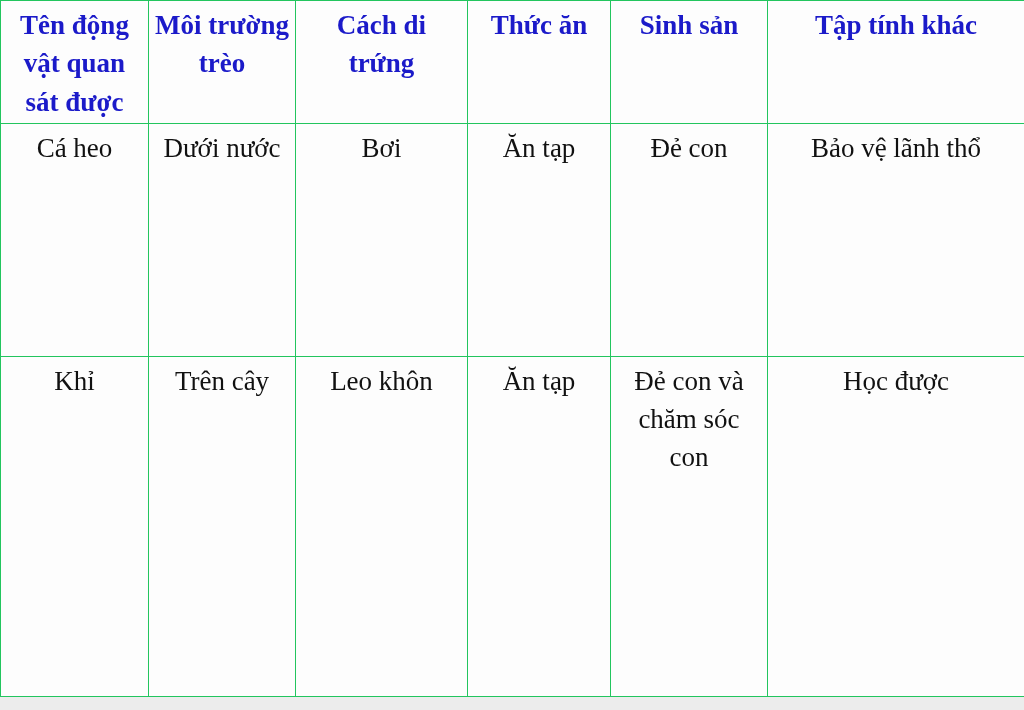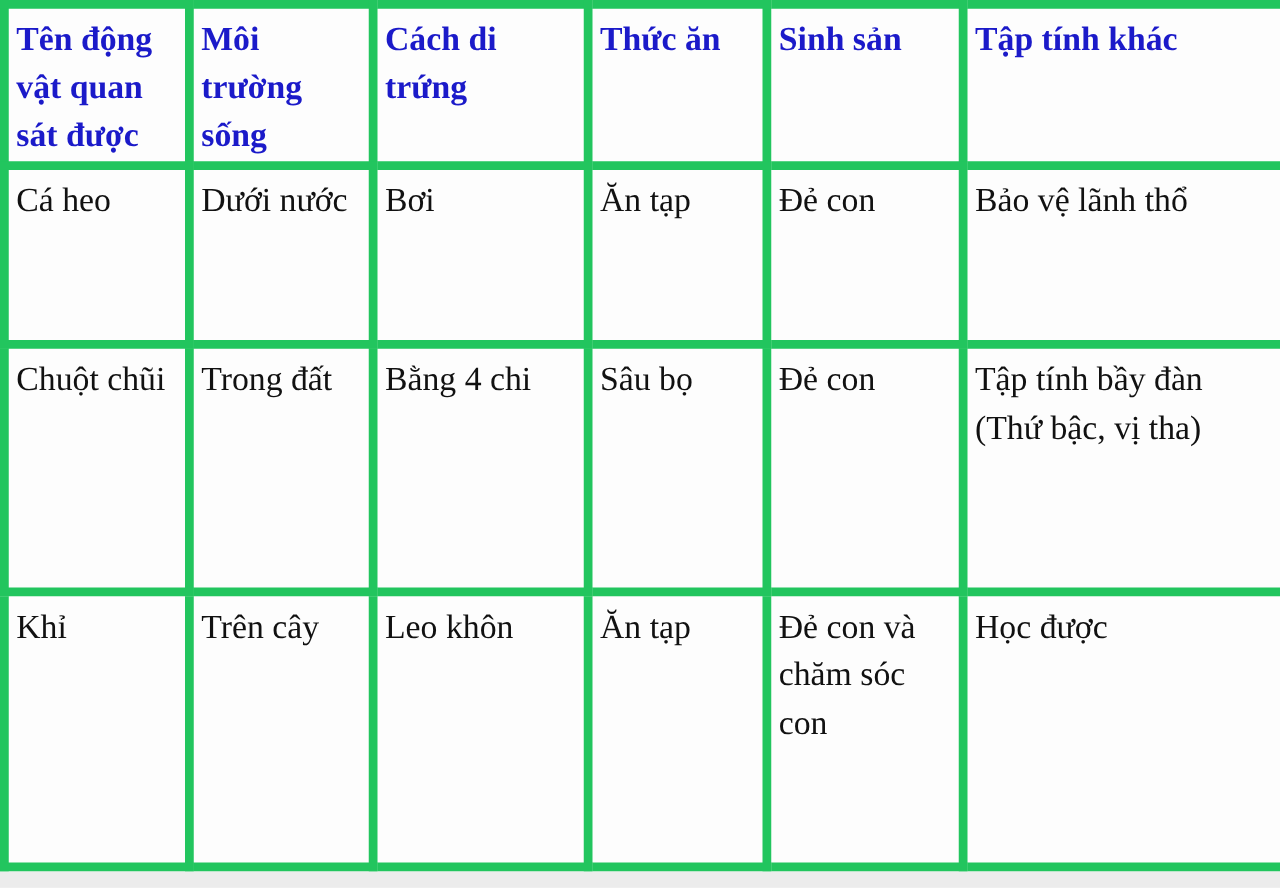--- a/index.html
+++ b/index.html
@@ -19,23 +19,23 @@
   }
   table.obs-table {
     border-collapse: collapse;
     width: 1024px;
     height: 697px;
     table-layout: fixed;
     background: #fdfdfd;
   }
   table.obs-table th,
   table.obs-table td {
-    border: 7px solid #22c55e;
+    border: 1px solid #22c55e;
     vertical-align: top;
-    text-align: left;
+    text-align: center;
     padding: 5px 6px 2px 6px;
     font-size: 27px;
     line-height: 1.42;
     color: #111111;
     overflow: hidden;
   }
   table.obs-table th {
     color: #1b1ac9;
     font-weight: bold;
   }
@@ -63,44 +63,36 @@
       <col class="c1">
         <col class="c2">
         <col class="c3">
         <col class="c4">
         <col class="c5">
         <col class="c6">
     </colgroup>
     <thead>
       <tr class="hrow">
         <th>Tên động vật quan sát được</th>
-        <th>Môi trường sống</th>
+        <th>Môi trường trèo</th>
         <th>Cách di trứng</th>
         <th>Thức ăn</th>
         <th>Sinh sản</th>
         <th>Tập tính khác</th>
       </tr>
     </thead>
     <tbody>
       <tr class="row-0">
         <td>Cá heo</td>
         <td>Dưới nước</td>
         <td>Bơi</td>
         <td>Ăn tạp</td>
         <td>Đẻ con</td>
         <td>Bảo vệ lãnh thổ</td>
       </tr>
-      <tr class="row-2">
-        <td>Chuột chũi</td>
-        <td>Trong đất</td>
-        <td>Bằng 4 chi</td>
-        <td>Sâu bọ</td>
-        <td>Đẻ con</td>
-        <td>Tập tính bầy đàn (Thứ bậc, vị tha)</td>
-      </tr>
       <tr class="row-3">
         <td>Khỉ</td>
         <td>Trên cây</td>
         <td>Leo khôn</td>
         <td>Ăn tạp</td>
         <td>Đẻ con và chăm sóc con</td>
         <td>Học được</td>
       </tr>
     </tbody>
   </table>

